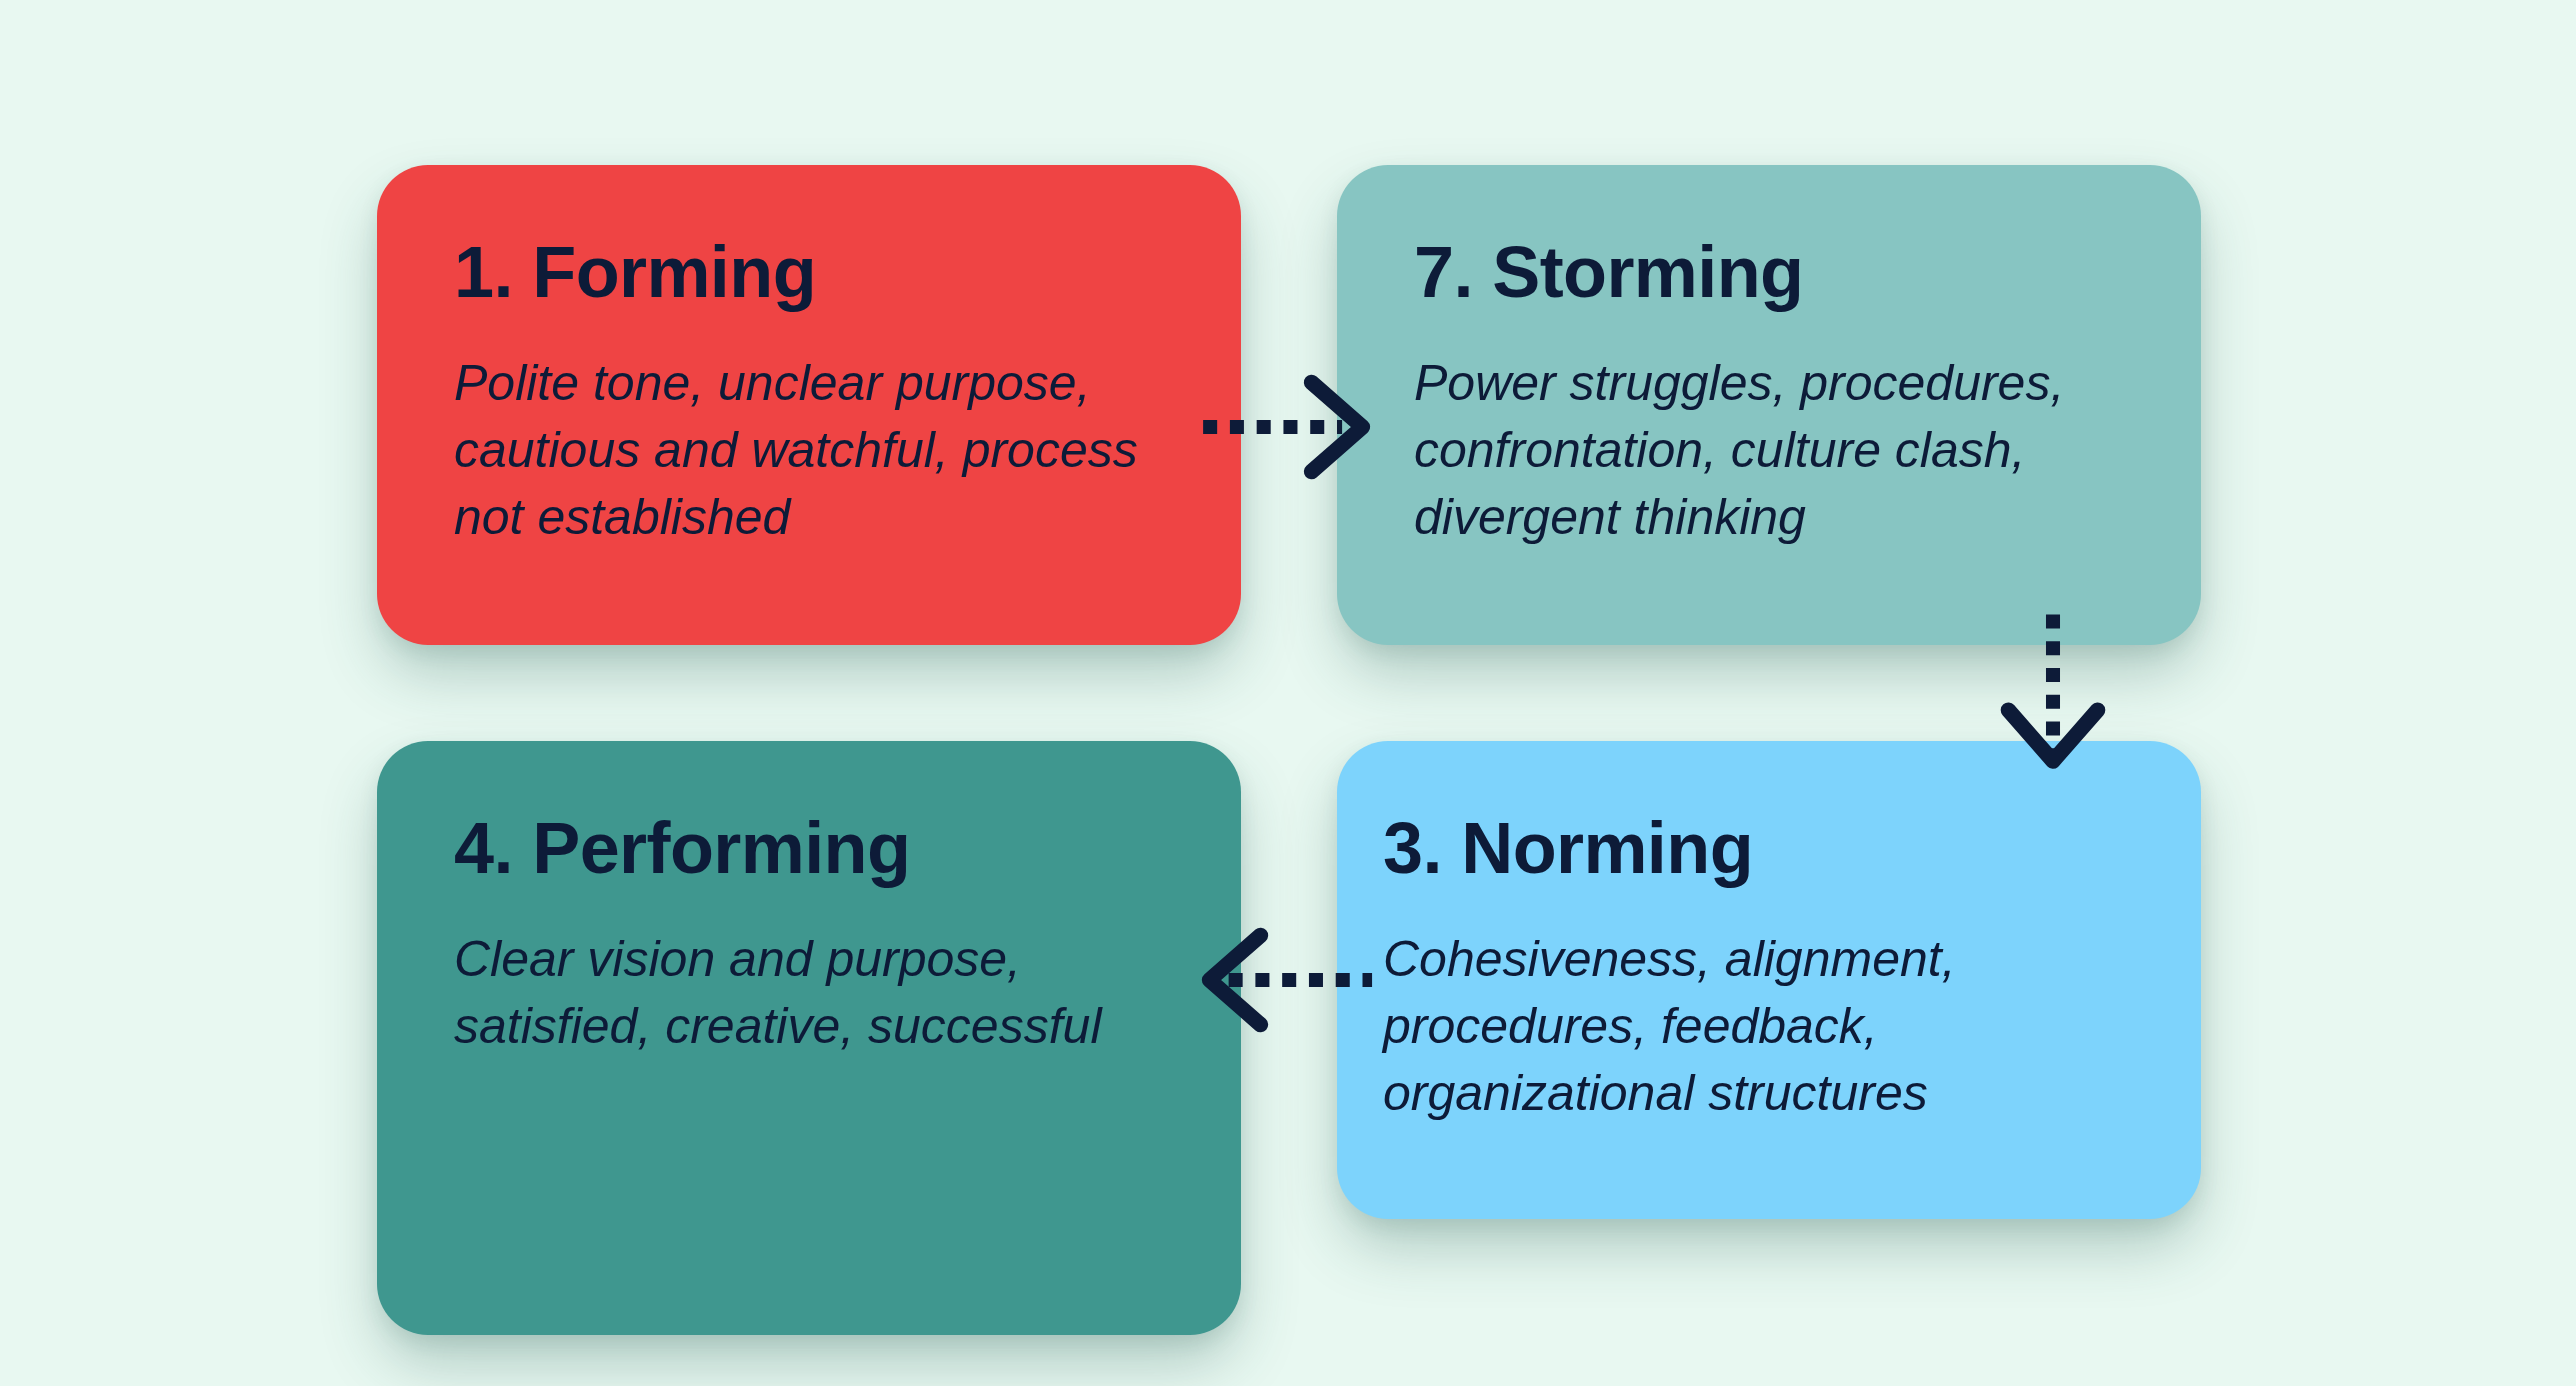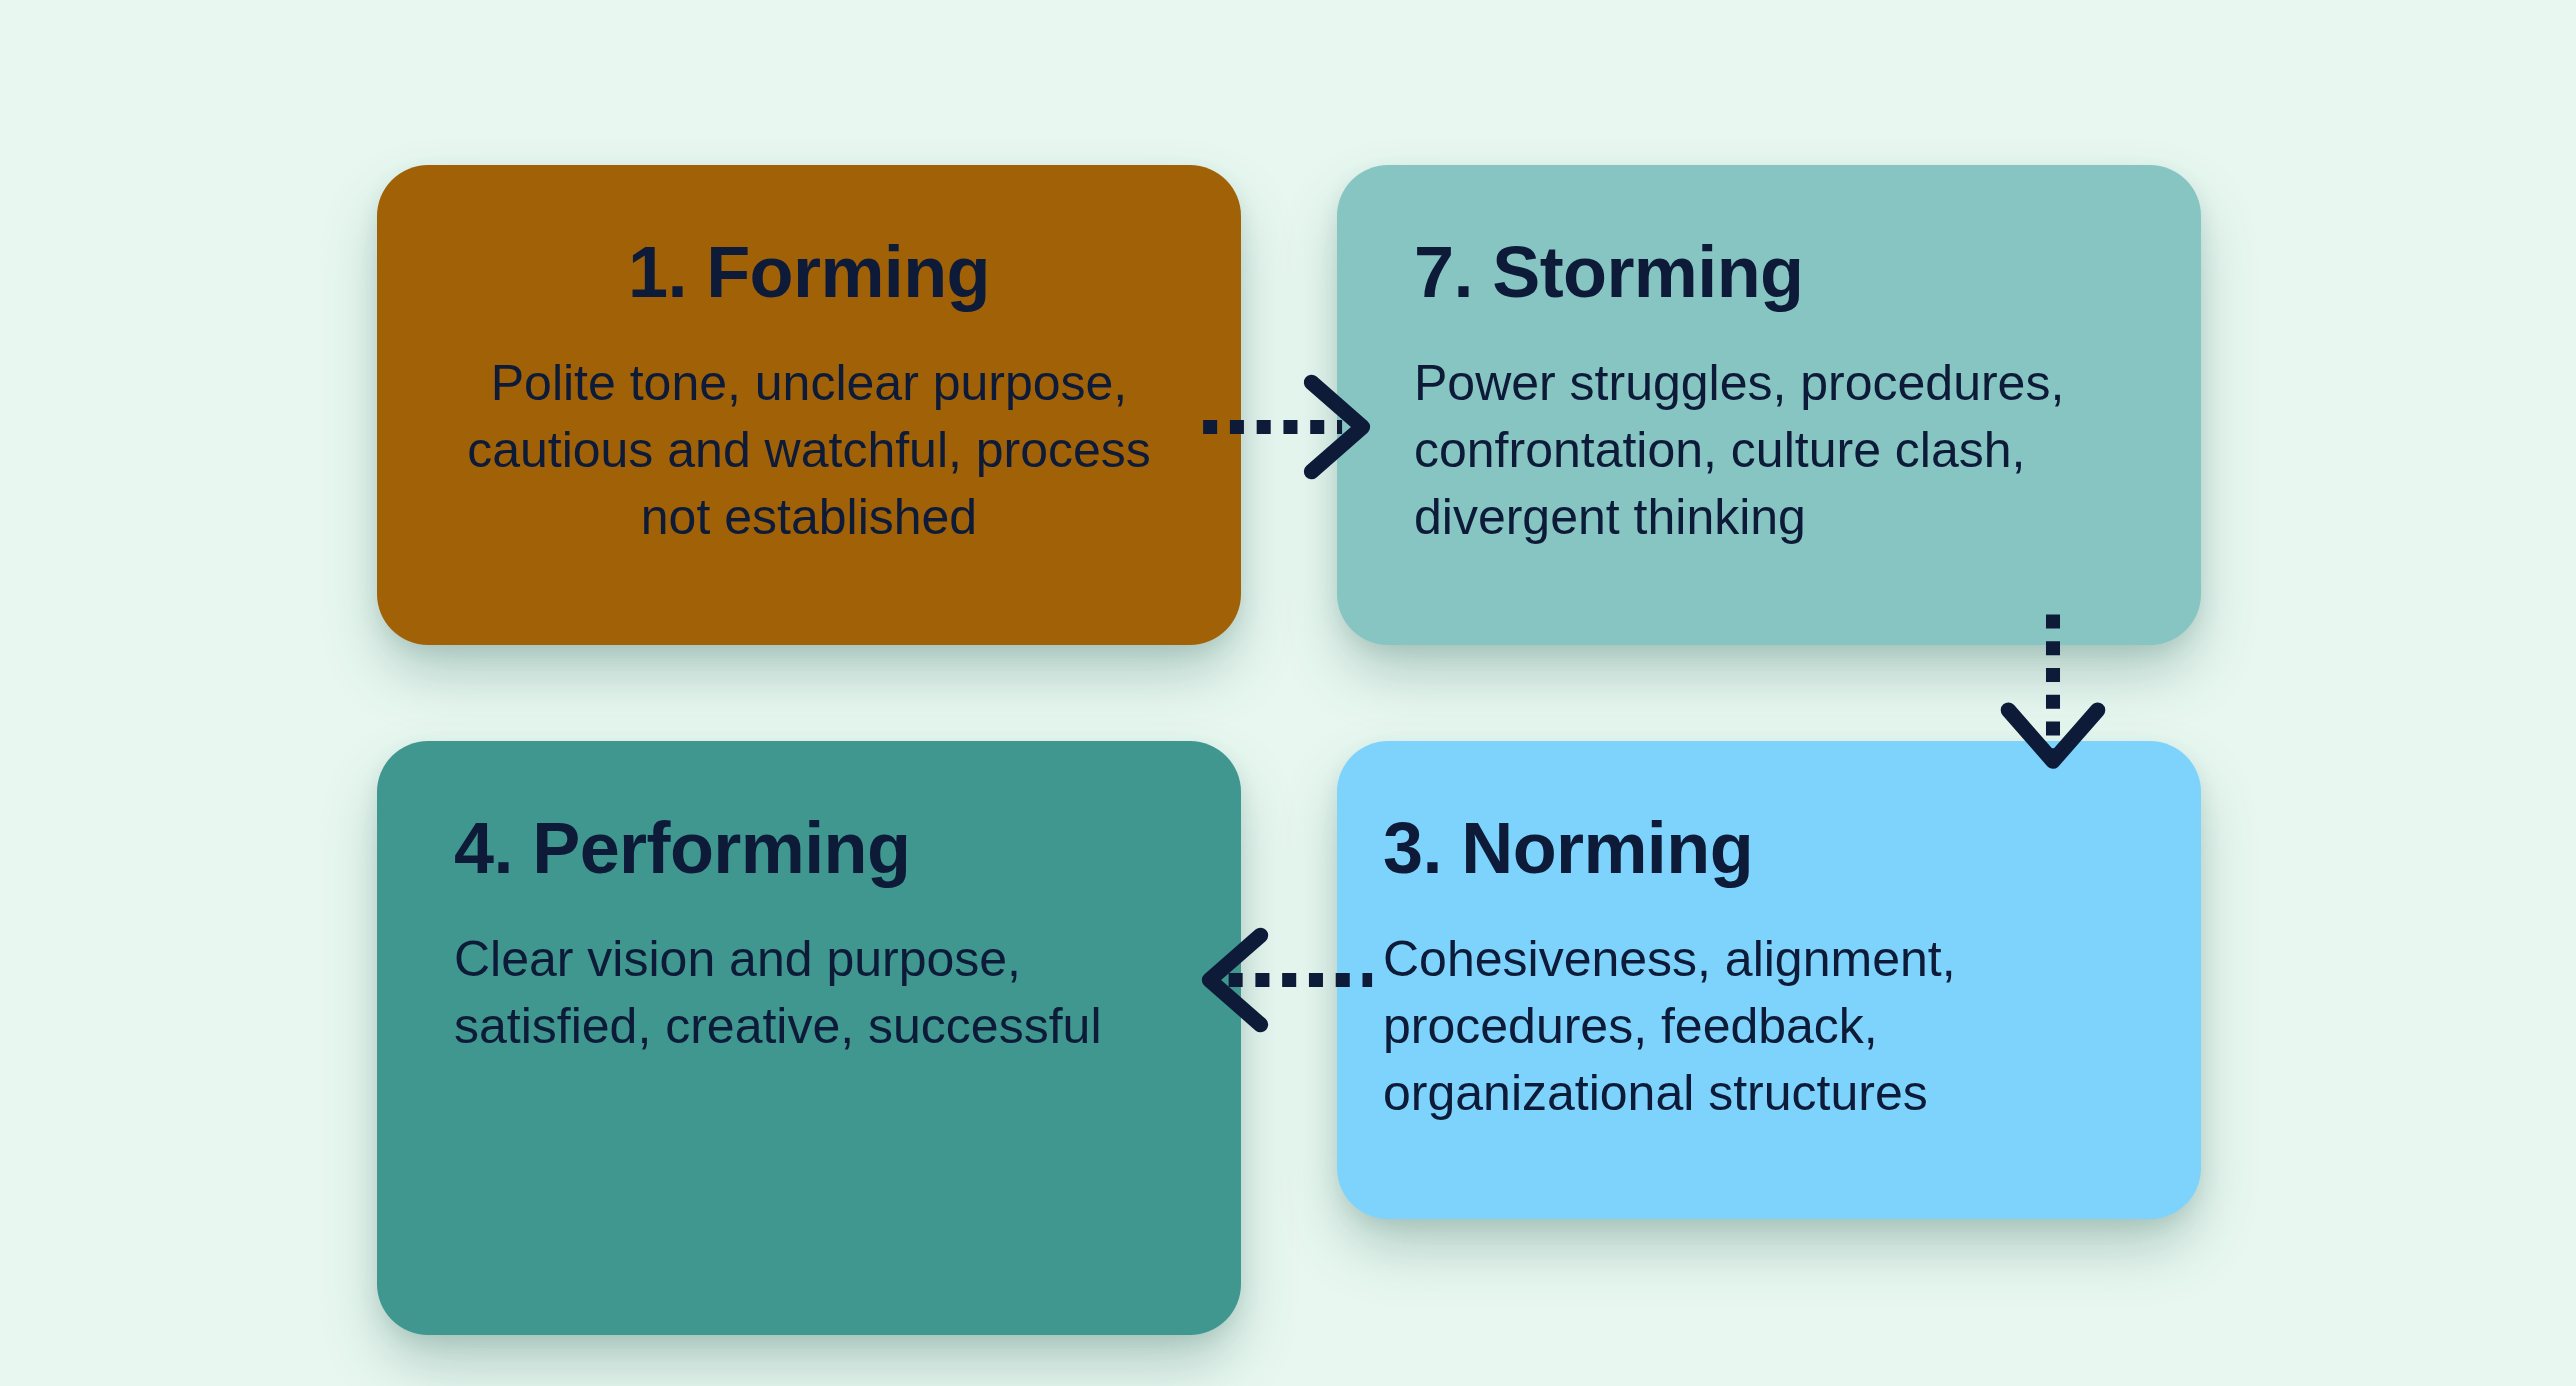--- a/index.html
+++ b/index.html
@@ -33,36 +33,36 @@
     line-height: 1.2;
     font-weight: 700;
     letter-spacing: -0.6px;
   }
   .card-body {
     margin-top: 35px;
     font-size: 50px;
     line-height: 67px;
     font-weight: 400;
   }
-  .card-body .line { white-space: nowrap; }
+  .card-body .line { white-space: nowrap; font-style: italic; }
   .arrow {
     position: absolute;
     color: var(--text, #0d1b38);
     overflow: visible;
   }
   .arrow-right { left: 1190px; top: 376px;  }
   .arrow-down  { left: 2002px; top: 595px;  }
   .arrow-left  { left: 1190px; top: 929px; }
 </style>
 </head>
 <body>
 
 <div class="canvas">
 
-  <section class="card pos-tl" style="background: #a16207; text-align: center;">
+  <section class="card pos-tl" style="background: #ef4444;">
     <h2 class="card-title">1. Forming</h2>
     <div class="card-body">
       <div class="line">Polite tone, unclear purpose,</div>
       <div class="line">cautious and watchful, process</div>
       <div class="line">not established</div>
     </div>
   </section>
 
   <section class="card pos-tr" style="background: rgb(135, 197, 194);">
     <h2 class="card-title">7. Storming</h2>

